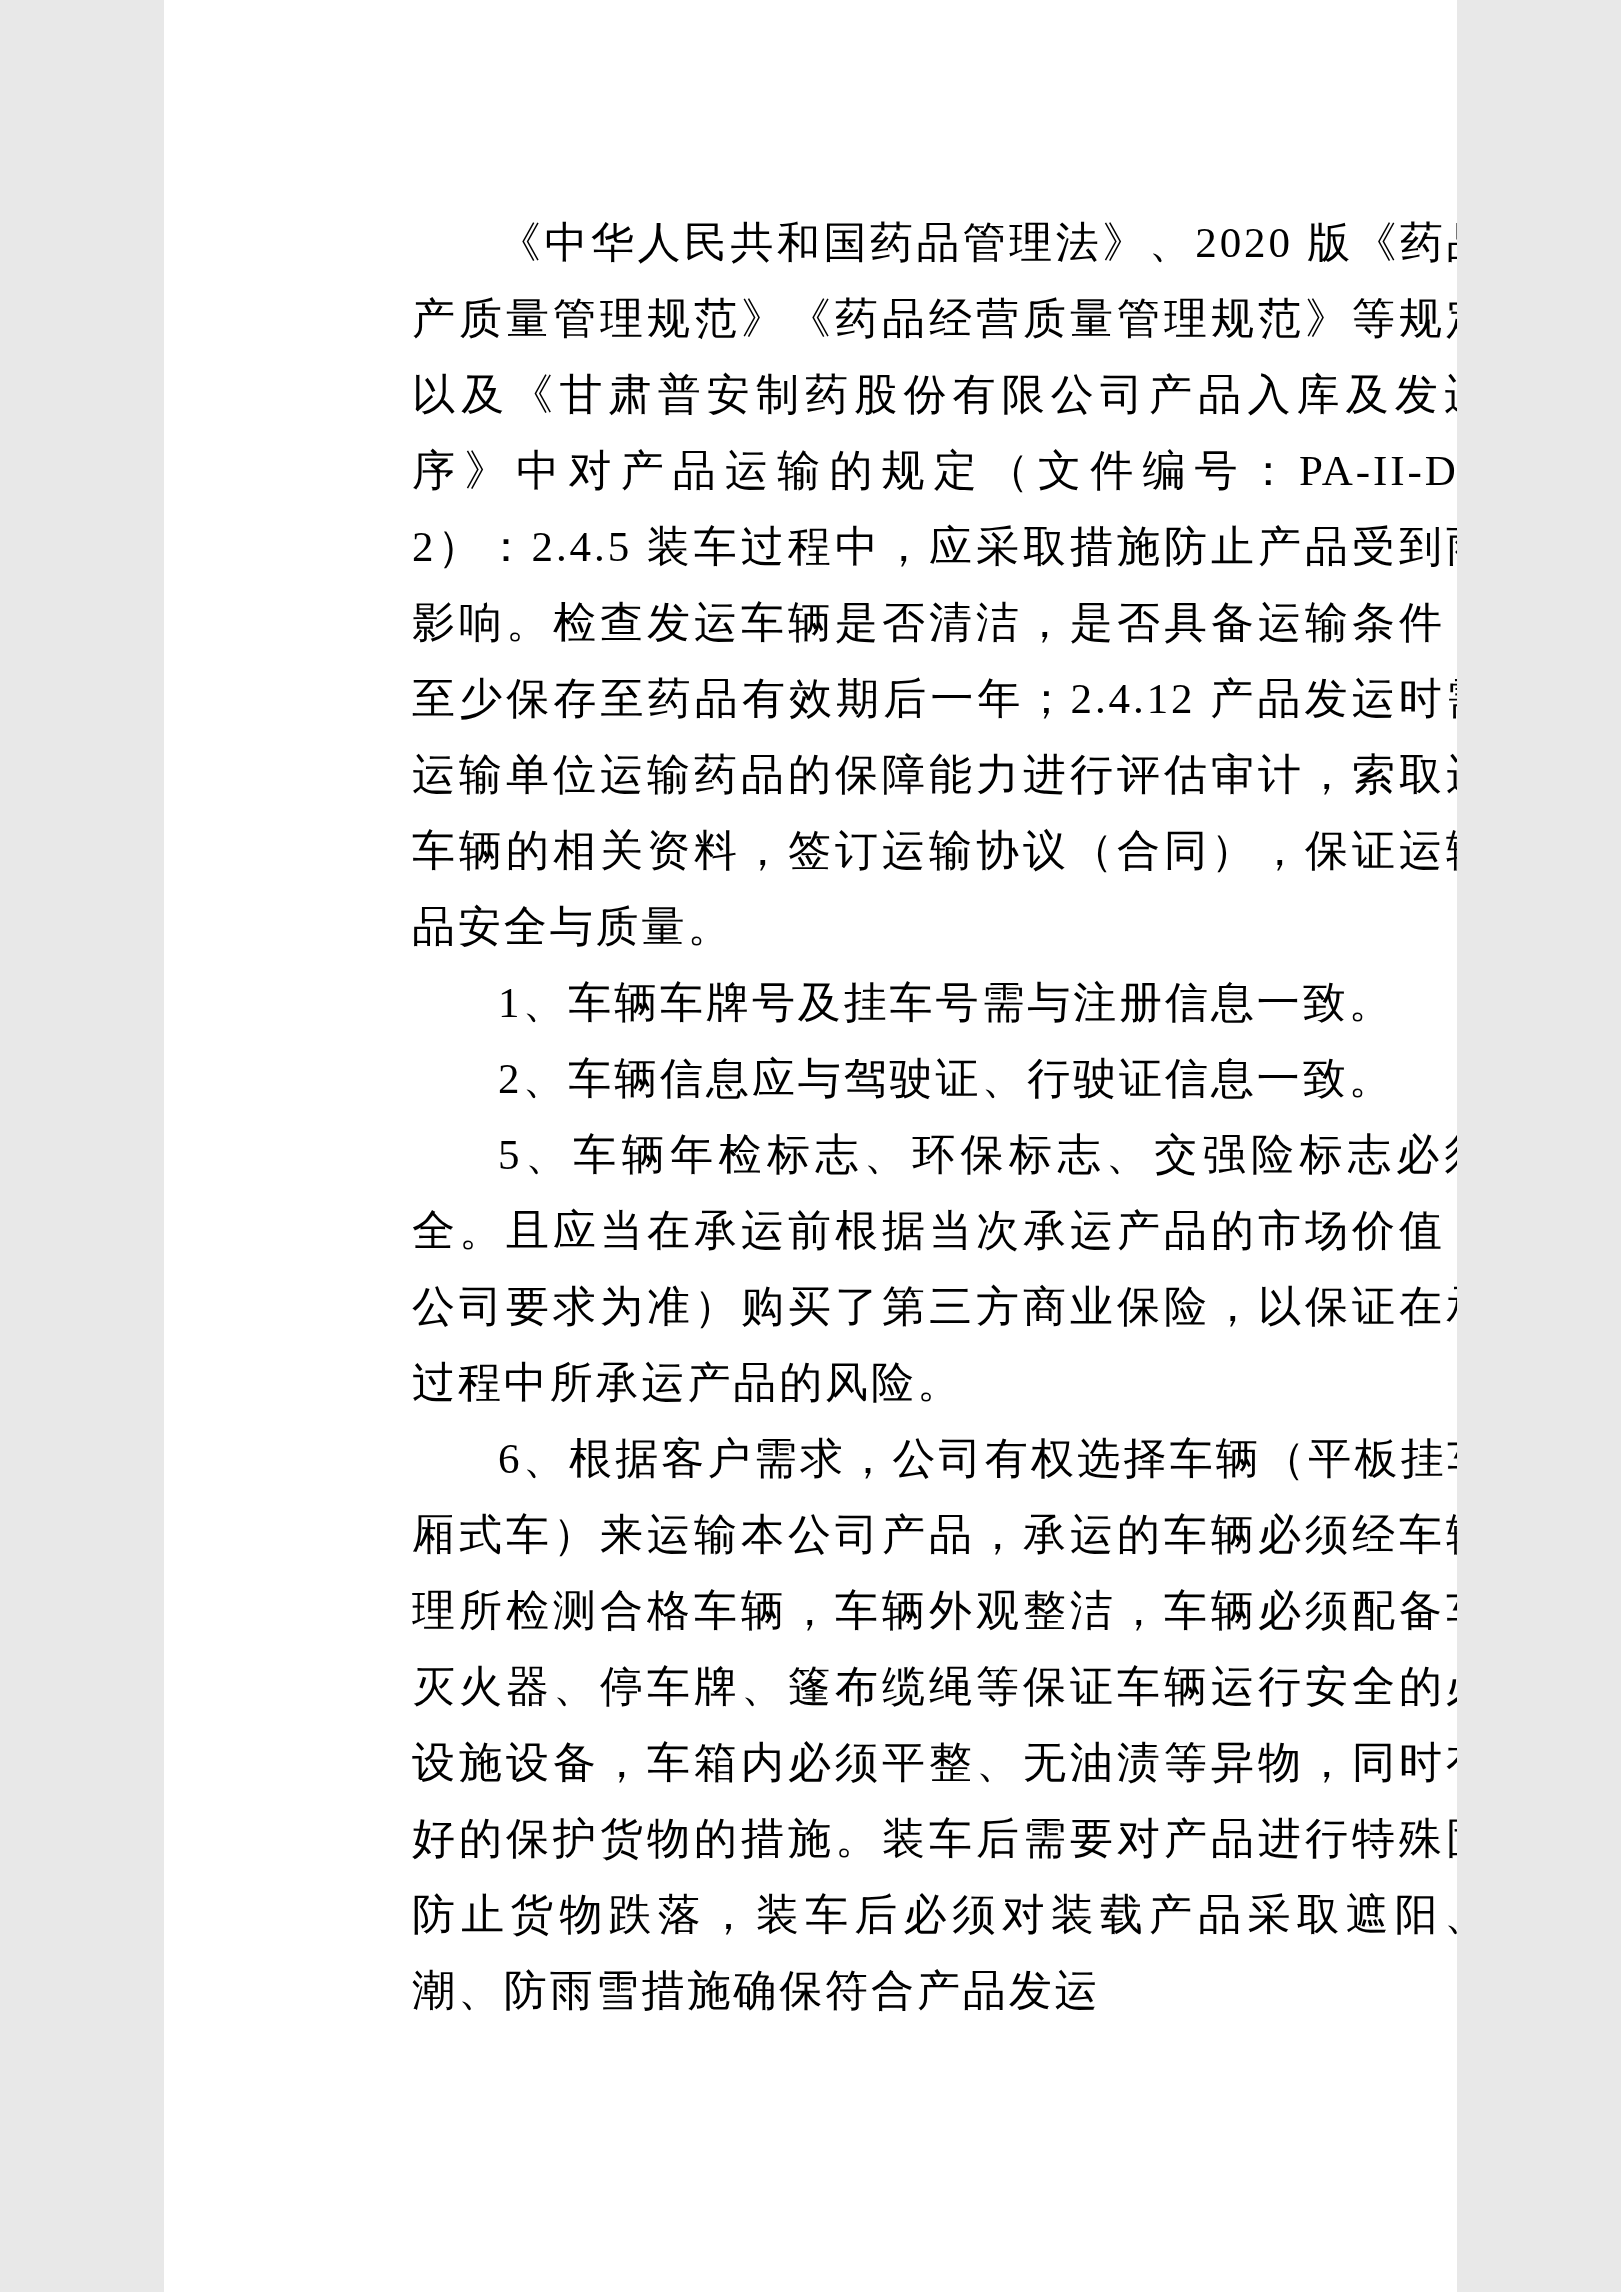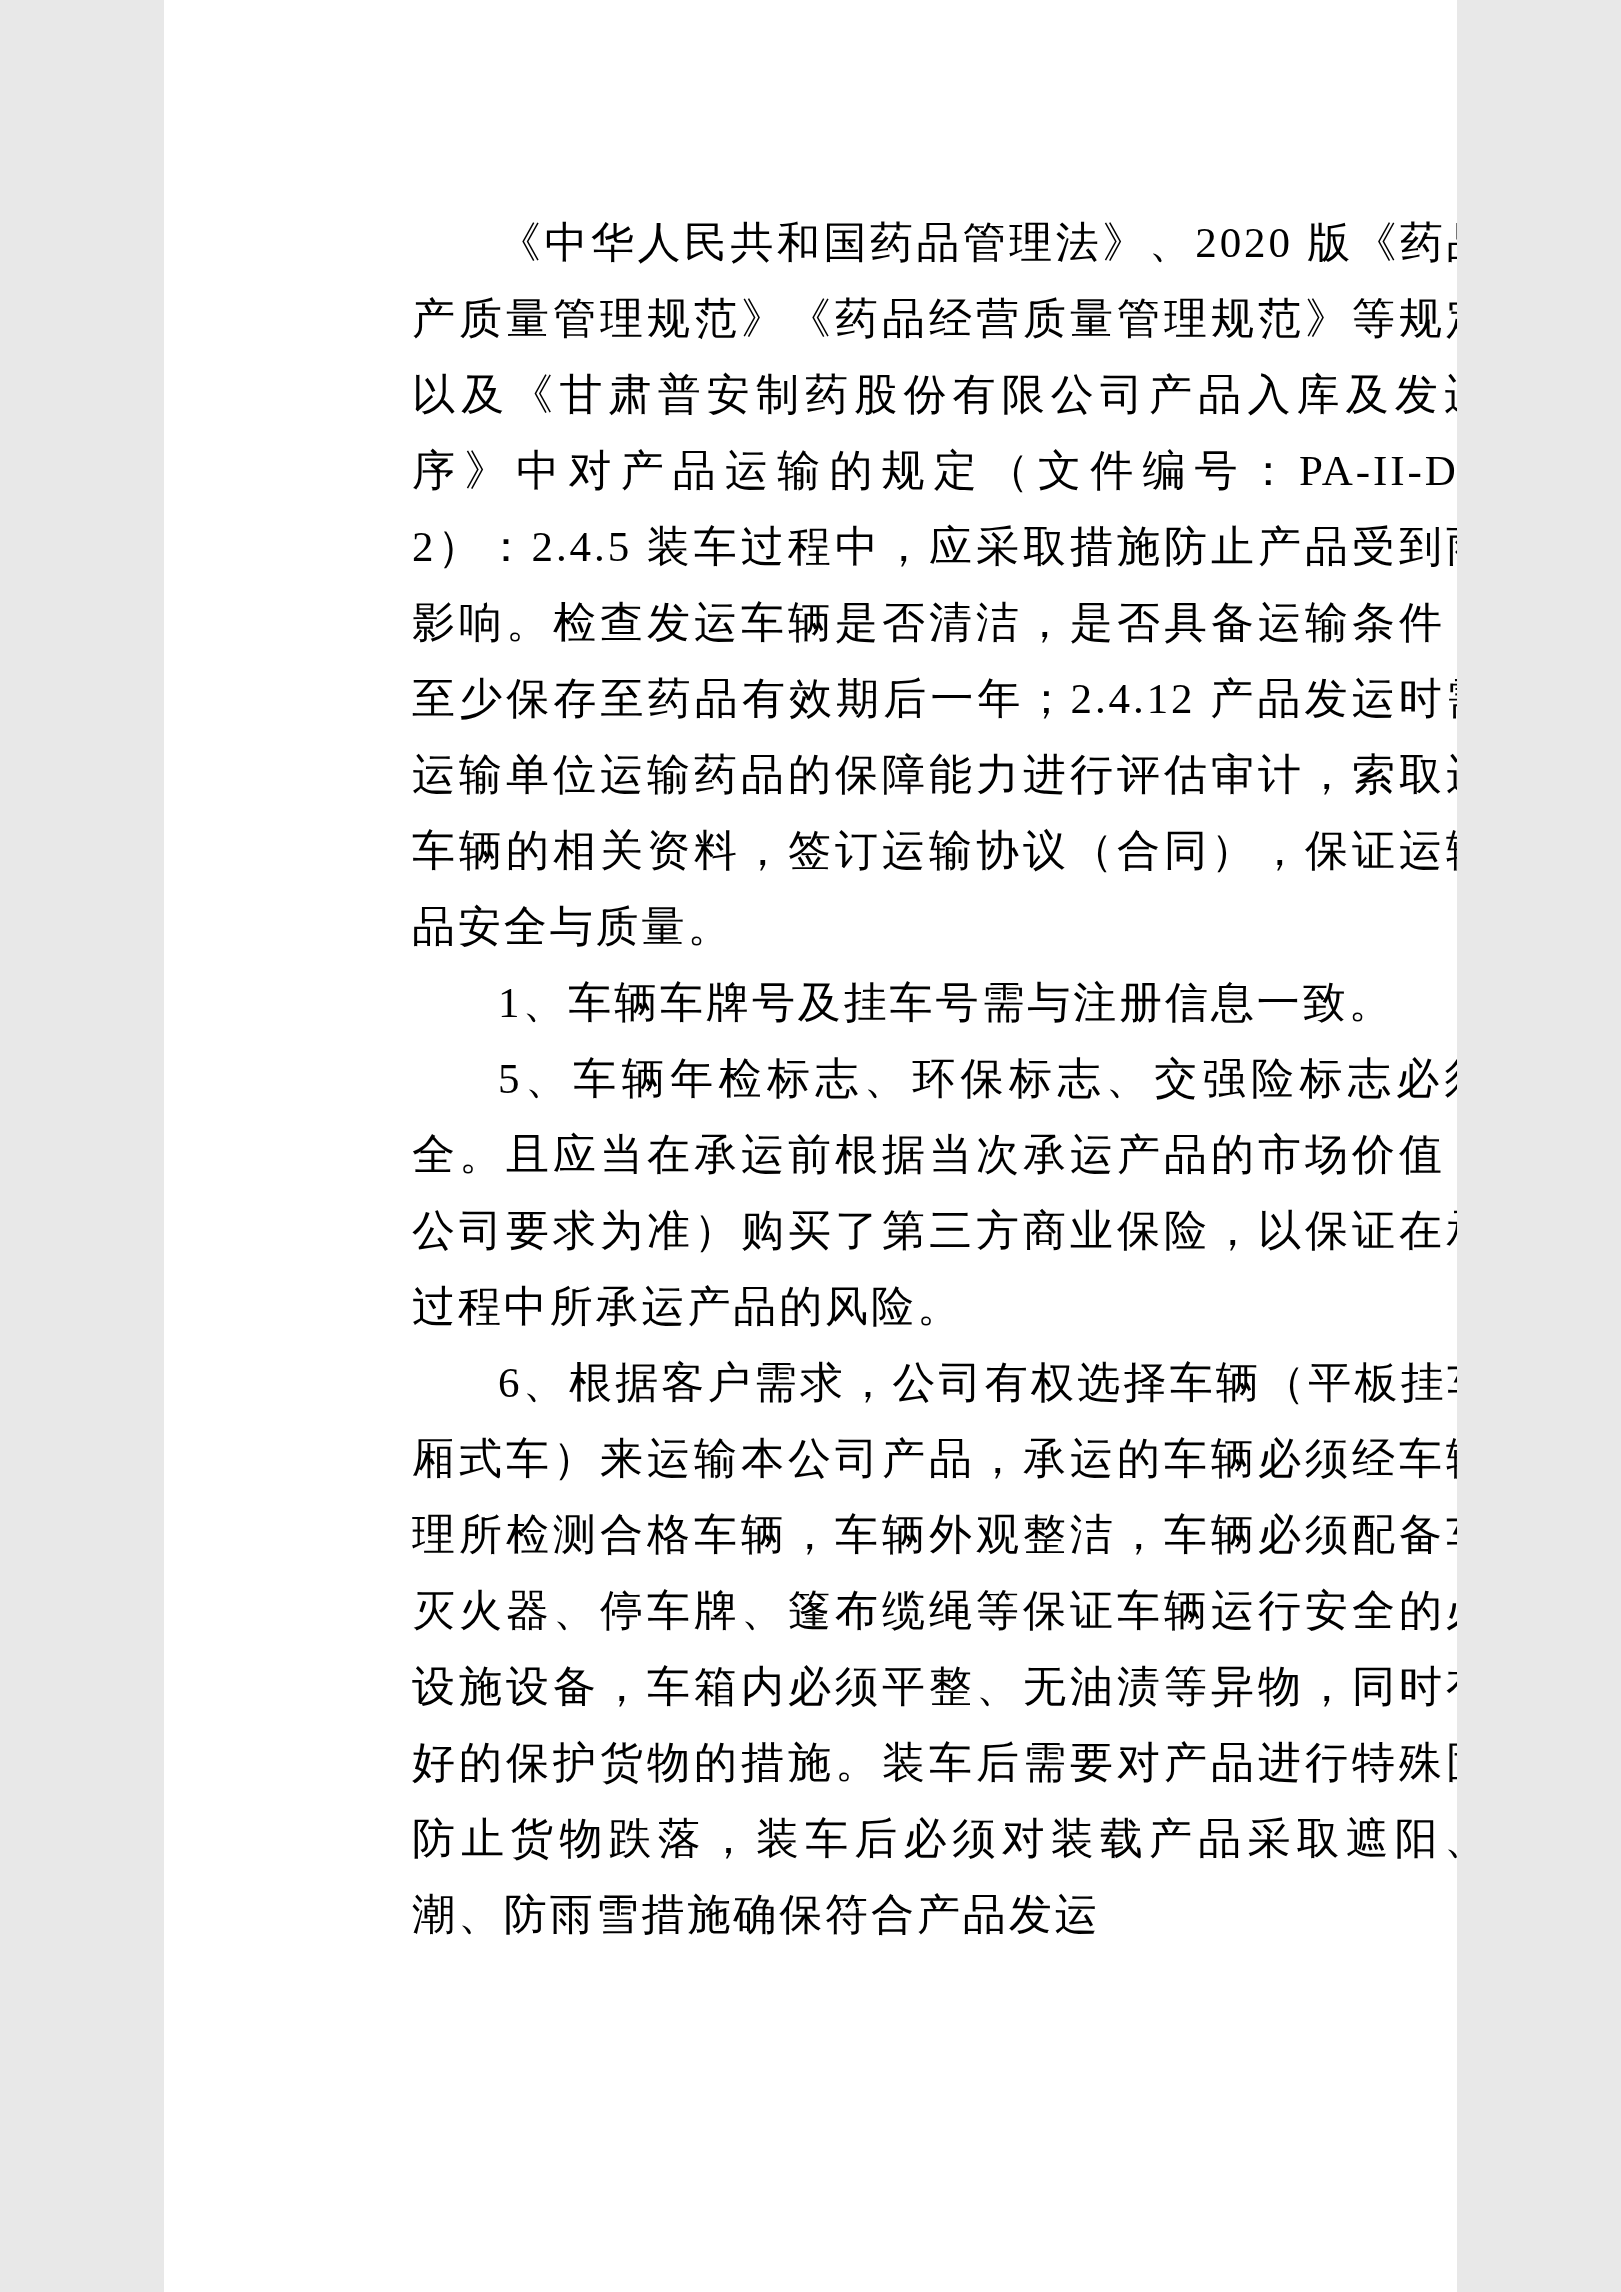--- a/index.html
+++ b/index.html
@@ -39,17 +39,18 @@
     font-weight: bold;
   }
 </style>
 </head>
 <body>
 
 <div class="page">
   <div class="content">
     <p class="body">《中华人民共和国药品管理法》、2020 版《药品生产质量管理规范》《药品经营质量管理规范》等规定，以及《甘肃普安制药股份有限公司产品入库及发运程序》中对产品运输的规定（文件编号：PA-II-DR002）：2.4.5 装车过程中，应采取措施防止产品受到雨雪影响。检查发运车辆是否清洁，是否具备运输条件；录至少保存至药品有效期后一年；2.4.12 产品发运时需对运输单位运输药品的保障能力进行评估审计，索取运输车辆的相关资料，签订运输协议（合同），保证运输药品安全与质量。</p>
     <p class="body">1、车辆车牌号及挂车号需与注册信息一致。</p>
+    <p class="body">2、车辆信息应与驾驶证、行驶证信息一致。</p>
     <p class="body">5、车辆年检标志、环保标志、交强险标志必须齐全。且应当在承运前根据当次承运产品的市场价值（以公司要求为准）购买了第三方商业保险，以保证在承运过程中所承运产品的风险。</p>
     <p class="body">6、根据客户需求，公司有权选择车辆（平板挂车或厢式车）来运输本公司产品，承运的车辆必须经车辆管理所检测合格车辆，车辆外观整洁，车辆必须配备车载灭火器、停车牌、篷布缆绳等保证车辆运行安全的必要设施设备，车箱内必须平整、无油渍等异物，同时有良好的保护货物的措施。装车后需要对产品进行特殊固定防止货物跌落，装车后必须对装载产品采取遮阳、防潮、防雨雪措施确保符合产品发运</p>
   </div>
 </div>
 
 
 </body></html>

